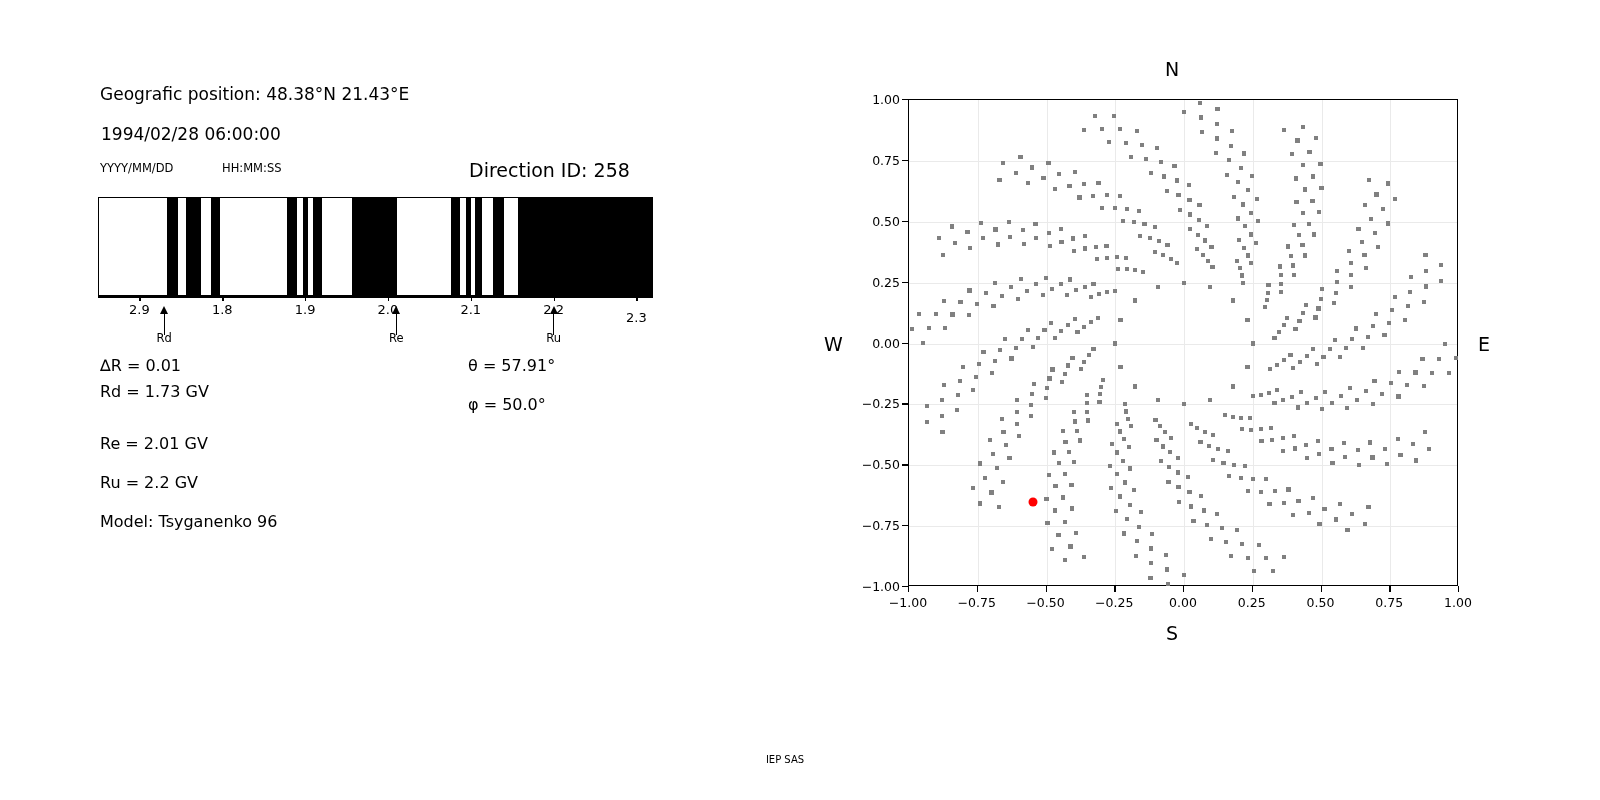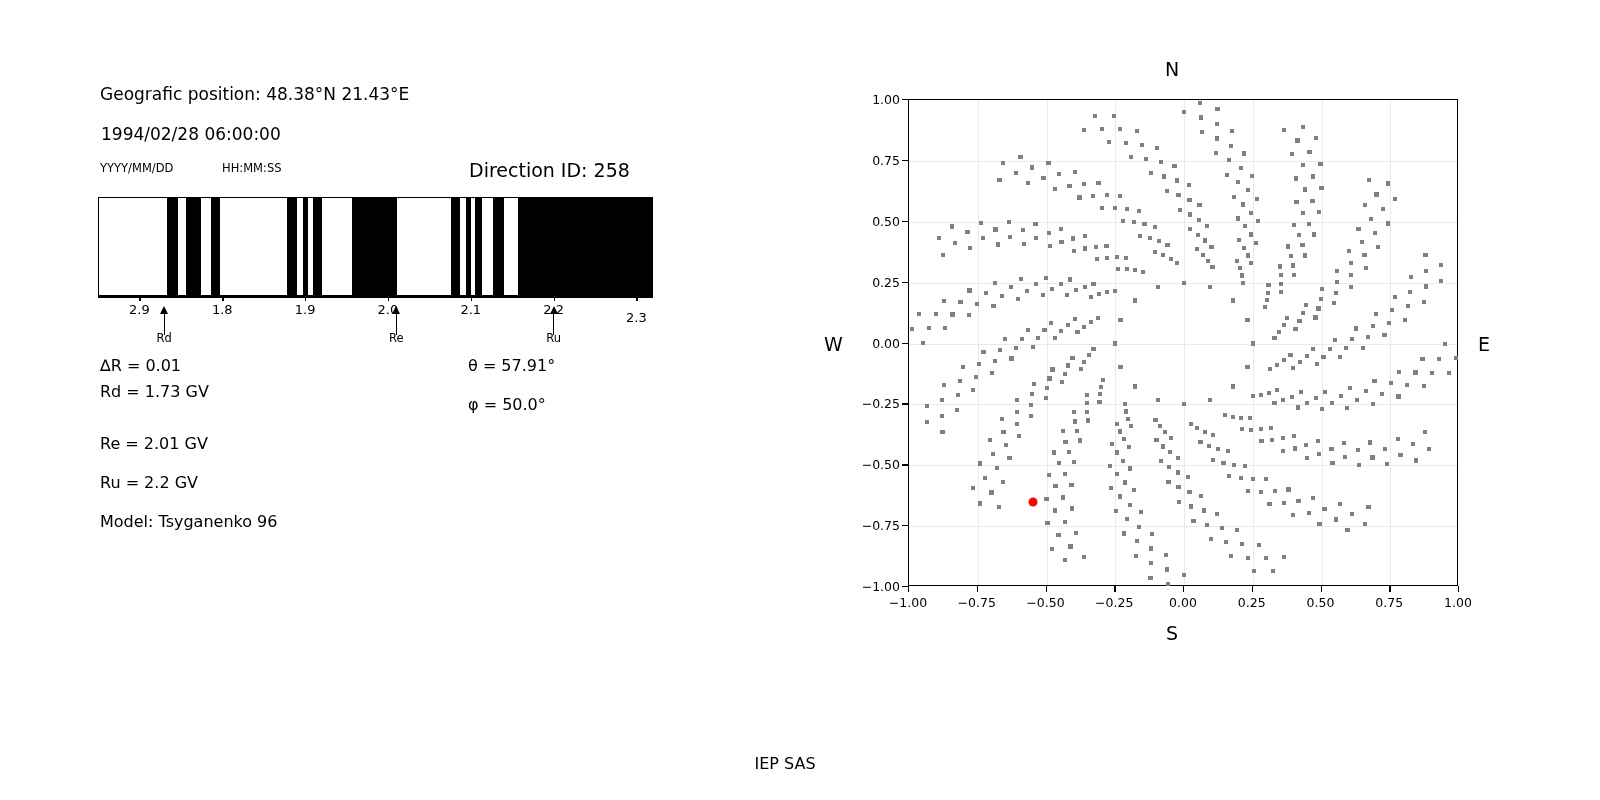--- a/index.html
+++ b/index.html
@@ -77,21 +77,21 @@
 
   .compass { position: absolute; font-size: 19px; white-space: nowrap; }
   #compass-n { left: 1172px; top: 58px; transform: translateX(-50%); }
   #compass-s { left: 1172px; top: 622px; transform: translateX(-50%); }
   #compass-w { left: 824px; top: 333px; }
   #compass-e { left: 1478px; top: 333px; }
 
   
   #caption { position: absolute; left: 0; top: 686px; width: 1560px; text-align: center; }
   .caption-line { font-size: 19px; line-height: 31px; }
-  #footer { position: absolute; left: 0; top: 754px; width: 1570px; text-align: center; font-size: 16px; }
+  #footer { position: absolute; left: 0; top: 754px; width: 1570px; text-align: center; font-size: 10px; }
 </style>
 </head>
 <body>
 
 <div id="root">
 
   <div id="left-panel">
     <div class="info-line" id="geo-position">Geografic position: 48.38°N 21.43°E</div>
     <div class="info-line" id="datetime">1994/02/28 06:00:00</div>
     <div class="info-line" id="fmt-date">YYYY/MM/DD</div>

